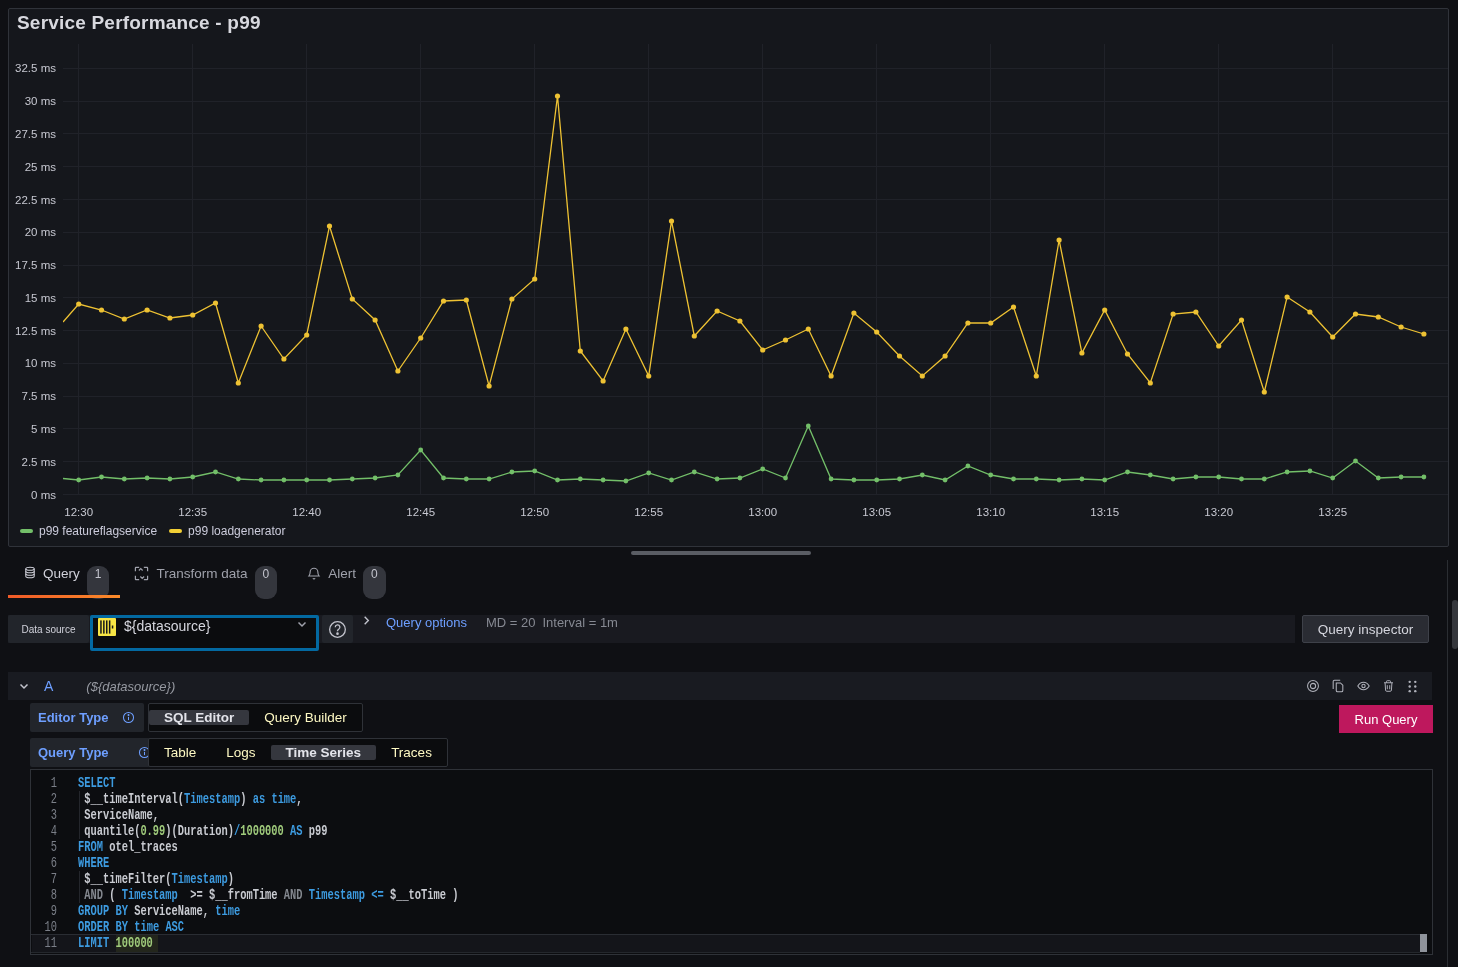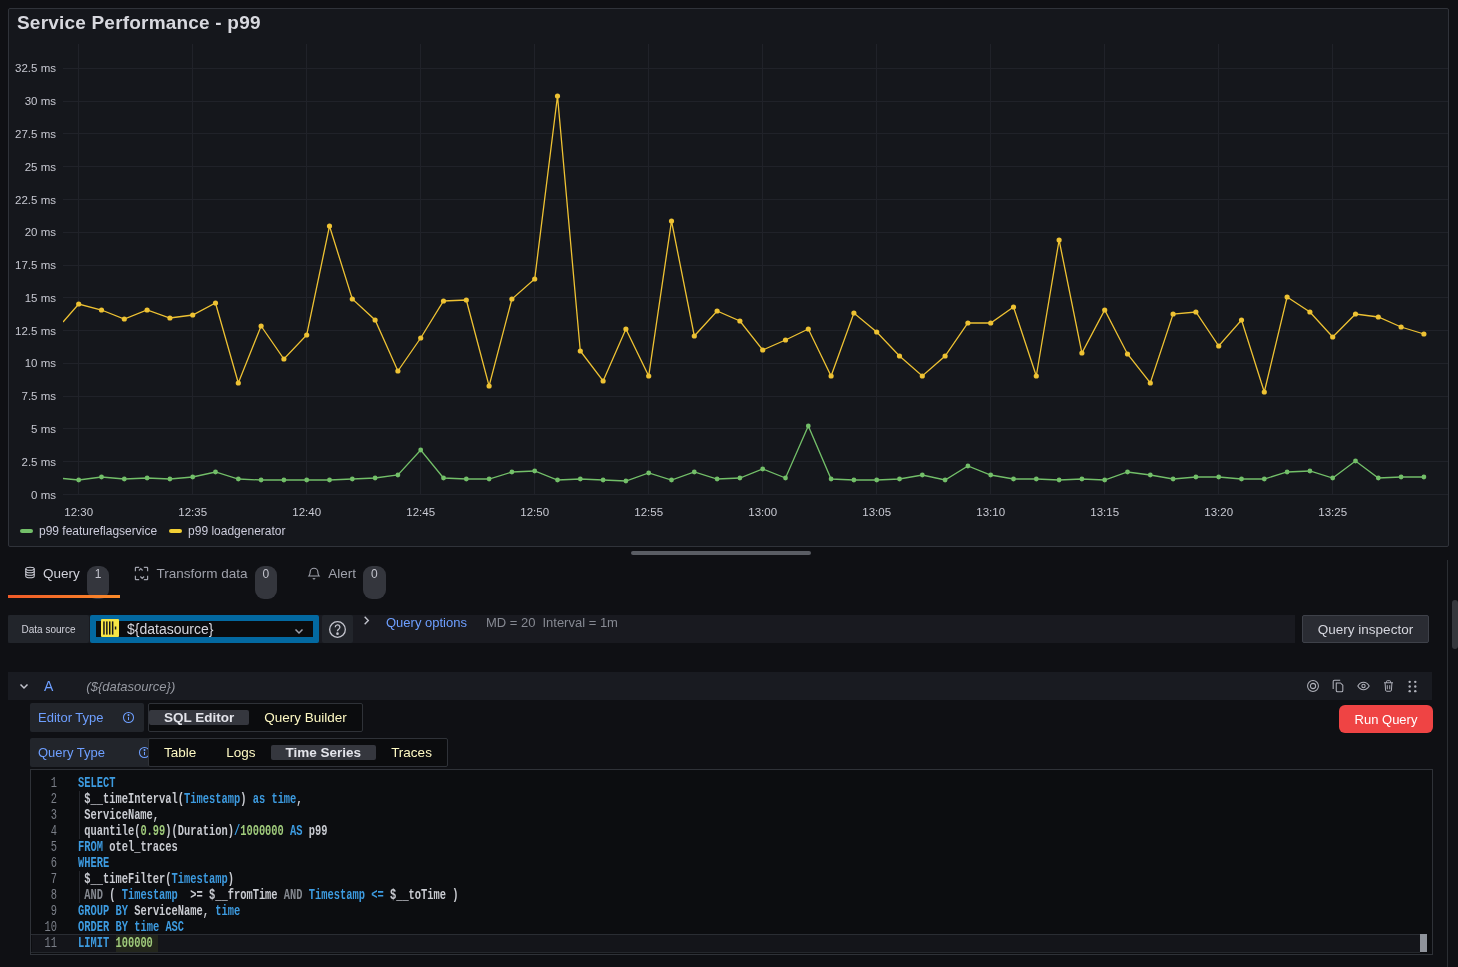--- a/index.html
+++ b/index.html
@@ -13,39 +13,39 @@
 .handle{position:absolute;left:631px;top:551px;width:180px;height:4px;border-radius:2px;background:#5a5d64}
 .tabs{position:absolute;left:13px;top:566px;height:33px;display:flex;align-items:center;color:#ccccdc}
 .tab{display:flex;height:33px;padding:0 11px}
 .tab svg{margin-right:7px}
 .tabtxt{font-size:13.5px;font-weight:500;color:#d0d1da}
 .tabtxt.dim{color:#9fa1ab;font-weight:400}
 .badge{margin-left:7px;background:#34363d;color:#c3c4cd;font-size:12px;border-radius:9px;padding:1px 8px;line-height:15px}
 .qunder{position:absolute;left:8px;top:595px;width:112px;height:3px;background:linear-gradient(90deg,#f05a28,#fb8b2a)}
 .dsrow{position:absolute;left:8px;top:615px;width:1287px;height:28px;background:#191a20}
 .dslabel{position:absolute;left:0;top:0;width:81px;height:28px;background:#22252b;border-radius:2px;color:#d0d1da;font-size:10px;font-weight:500;display:flex;align-items:center;justify-content:center}
-.dsdrop{position:absolute;left:82px;top:0;width:229px;height:28px;background:#0b0c0e;border:6px solid #0369a1;border-radius:2px;display:flex;align-items:flex-end}
+.dsdrop{position:absolute;left:82px;top:0;width:229px;height:36px;background:#0b0c0e;border:3px solid #0369a1;border-radius:2px;display:flex;align-items:flex-start}
 .dsdrop .nm{color:#d5d6de;font-size:14px;margin-left:8px}
 .chev{color:#9fa1ab}
 .helpbtn{position:absolute;left:314px;top:0;width:31px;height:28px;background:#22252b;border-radius:2px;display:flex;align-items:center;justify-content:center}
 .qopt{position:absolute;left:353px;top:0;height:28px;display:flex;font-size:13px}
 .qopt .lnk{color:#6e9fff;font-weight:500;margin-right:19px}
 .qopt .st{color:#868992;margin-right:0}
 .qopt .st.md{margin-right:7px}
 .qinspect{position:absolute;left:1302px;top:615px;width:127px;height:28px;background:#2a2c33;border:1px solid #3e4149;border-radius:2px;color:#d5d6de;font-size:13.5px;font-weight:500;display:flex;align-items:center;justify-content:center}
 .arow{position:absolute;left:8px;top:672px;width:1424px;height:28px;background:#191b21;display:flex;align-items:center}
 .arow .ch{margin-left:10px;color:#c3c4cd}
 .arow .qa{margin-left:14px;color:#6e9fff;font-size:14px;font-weight:500}
 .arow .ds{margin-left:33px;color:#9699a1;font-size:13px;font-style:italic}
 .aicons{position:absolute;right:13px;top:0;height:28px;display:flex;align-items:center;gap:11px;color:#b0b2bb}
-.lblbox{position:absolute;background:#22252b;border-radius:2px;color:#6e9fff;font-size:13px;font-weight:400;display:flex;align-items:center}
+.lblbox{position:absolute;background:#22252b;border-radius:2px;color:#6e9fff;font-size:13px;font-weight:700;display:flex;align-items:center}
 .radios{position:absolute;background:#0b0c0e;border:1px solid #2f3238;border-radius:2px;display:flex;align-items:center;height:29px}
 .radios .seg{display:flex;align-items:center;padding:0 15px;font-size:13.5px;color:#fef9c3;border-radius:2px}
 .radios .seg.sel{background:#35373e;color:#e3e4ea;font-weight:700}
-.runq{position:absolute;left:1339px;top:705px;width:94px;height:28px;background:#ef4444;border-radius:6px;color:#fff;font-size:13px;font-weight:500;display:flex;align-items:center;justify-content:center}
+.runq{position:absolute;left:1339px;top:705px;width:94px;height:28px;background:#be185d;border-radius:0;color:#fff;font-size:13px;font-weight:500;display:flex;align-items:center;justify-content:center}
 .sqlbox{position:absolute;left:30px;top:769px;width:1403px;height:186px;background:#0c0d10;border:1px solid #2f3238}
 .code{position:absolute;left:0;top:5px;font-family:"Liberation Mono",monospace;font-size:10.4px;font-weight:700;line-height:16px;white-space:pre;transform:scaleY(1.38);transform-origin:50% 50%}
 .lnum{position:absolute;width:24px;text-align:right;color:#7b7f88;font-family:"Liberation Mono",monospace;font-size:10.4px;line-height:16px;transform:scaleY(1.38);transform-origin:50% 50%}
 .k{color:#3d9be0}.n{color:#9fca7b}.gr{color:#84888f}.w{color:#c9cbd1}
 .guide{position:absolute;width:1px;background:#24262c}
 </style></head>
 <body>
 
 <div class="panel"></div>
 <div class="abs" style="left:0;top:0;width:1458px;height:547px">

